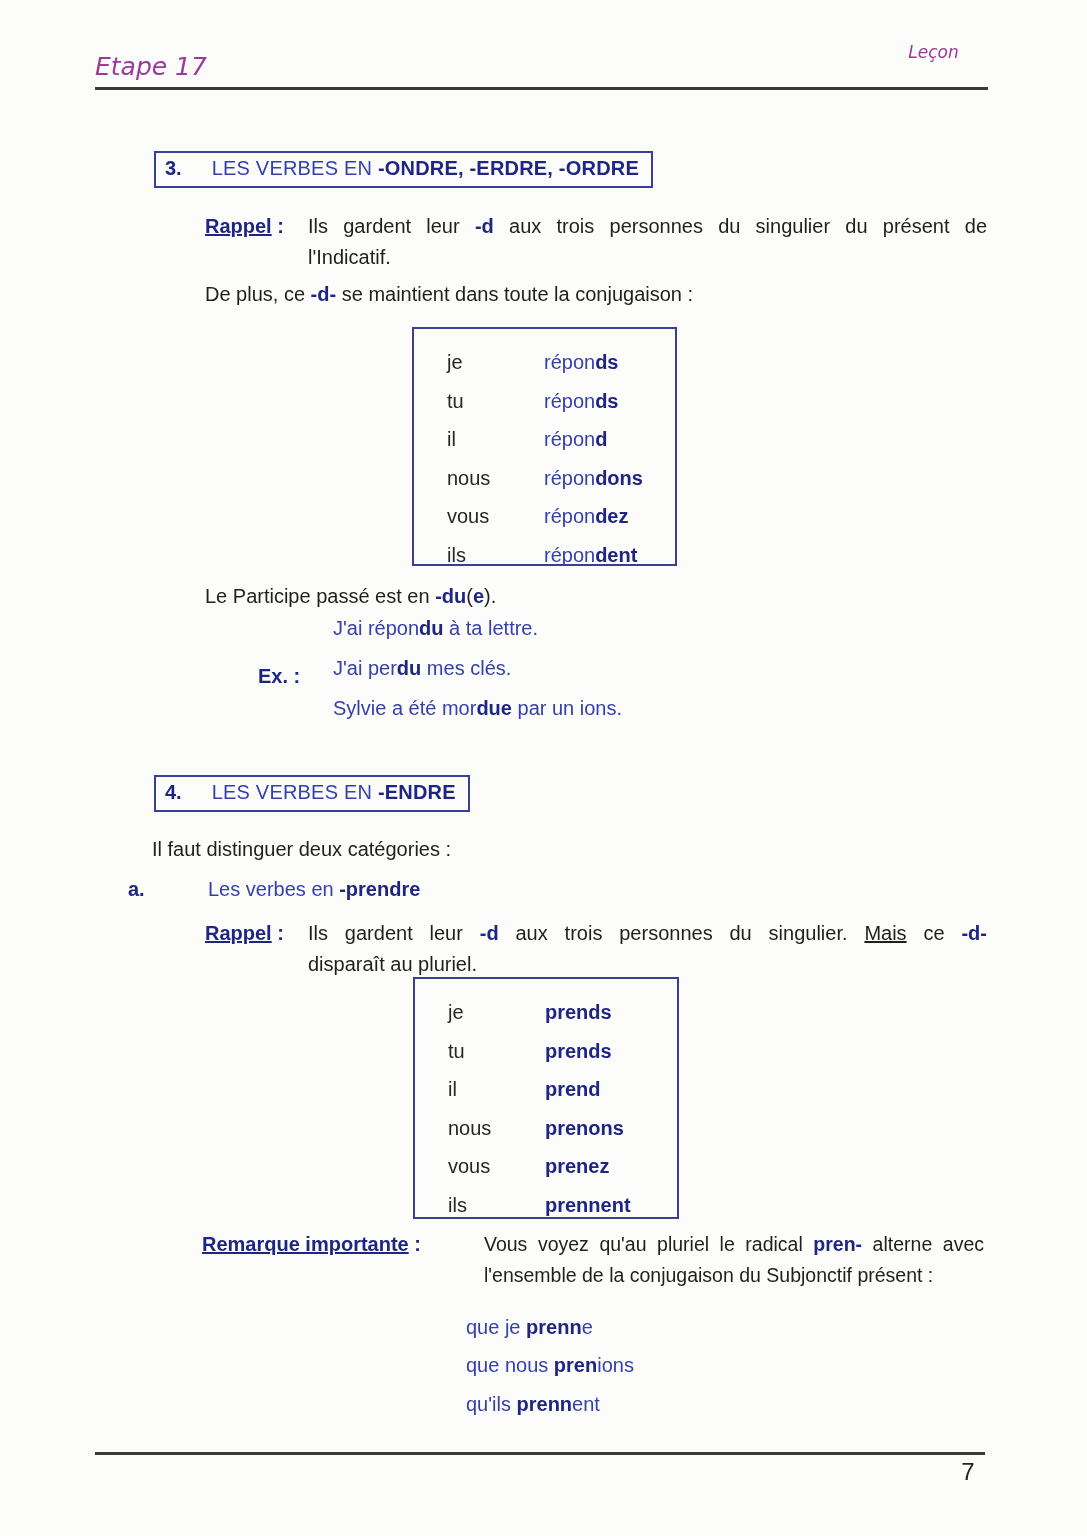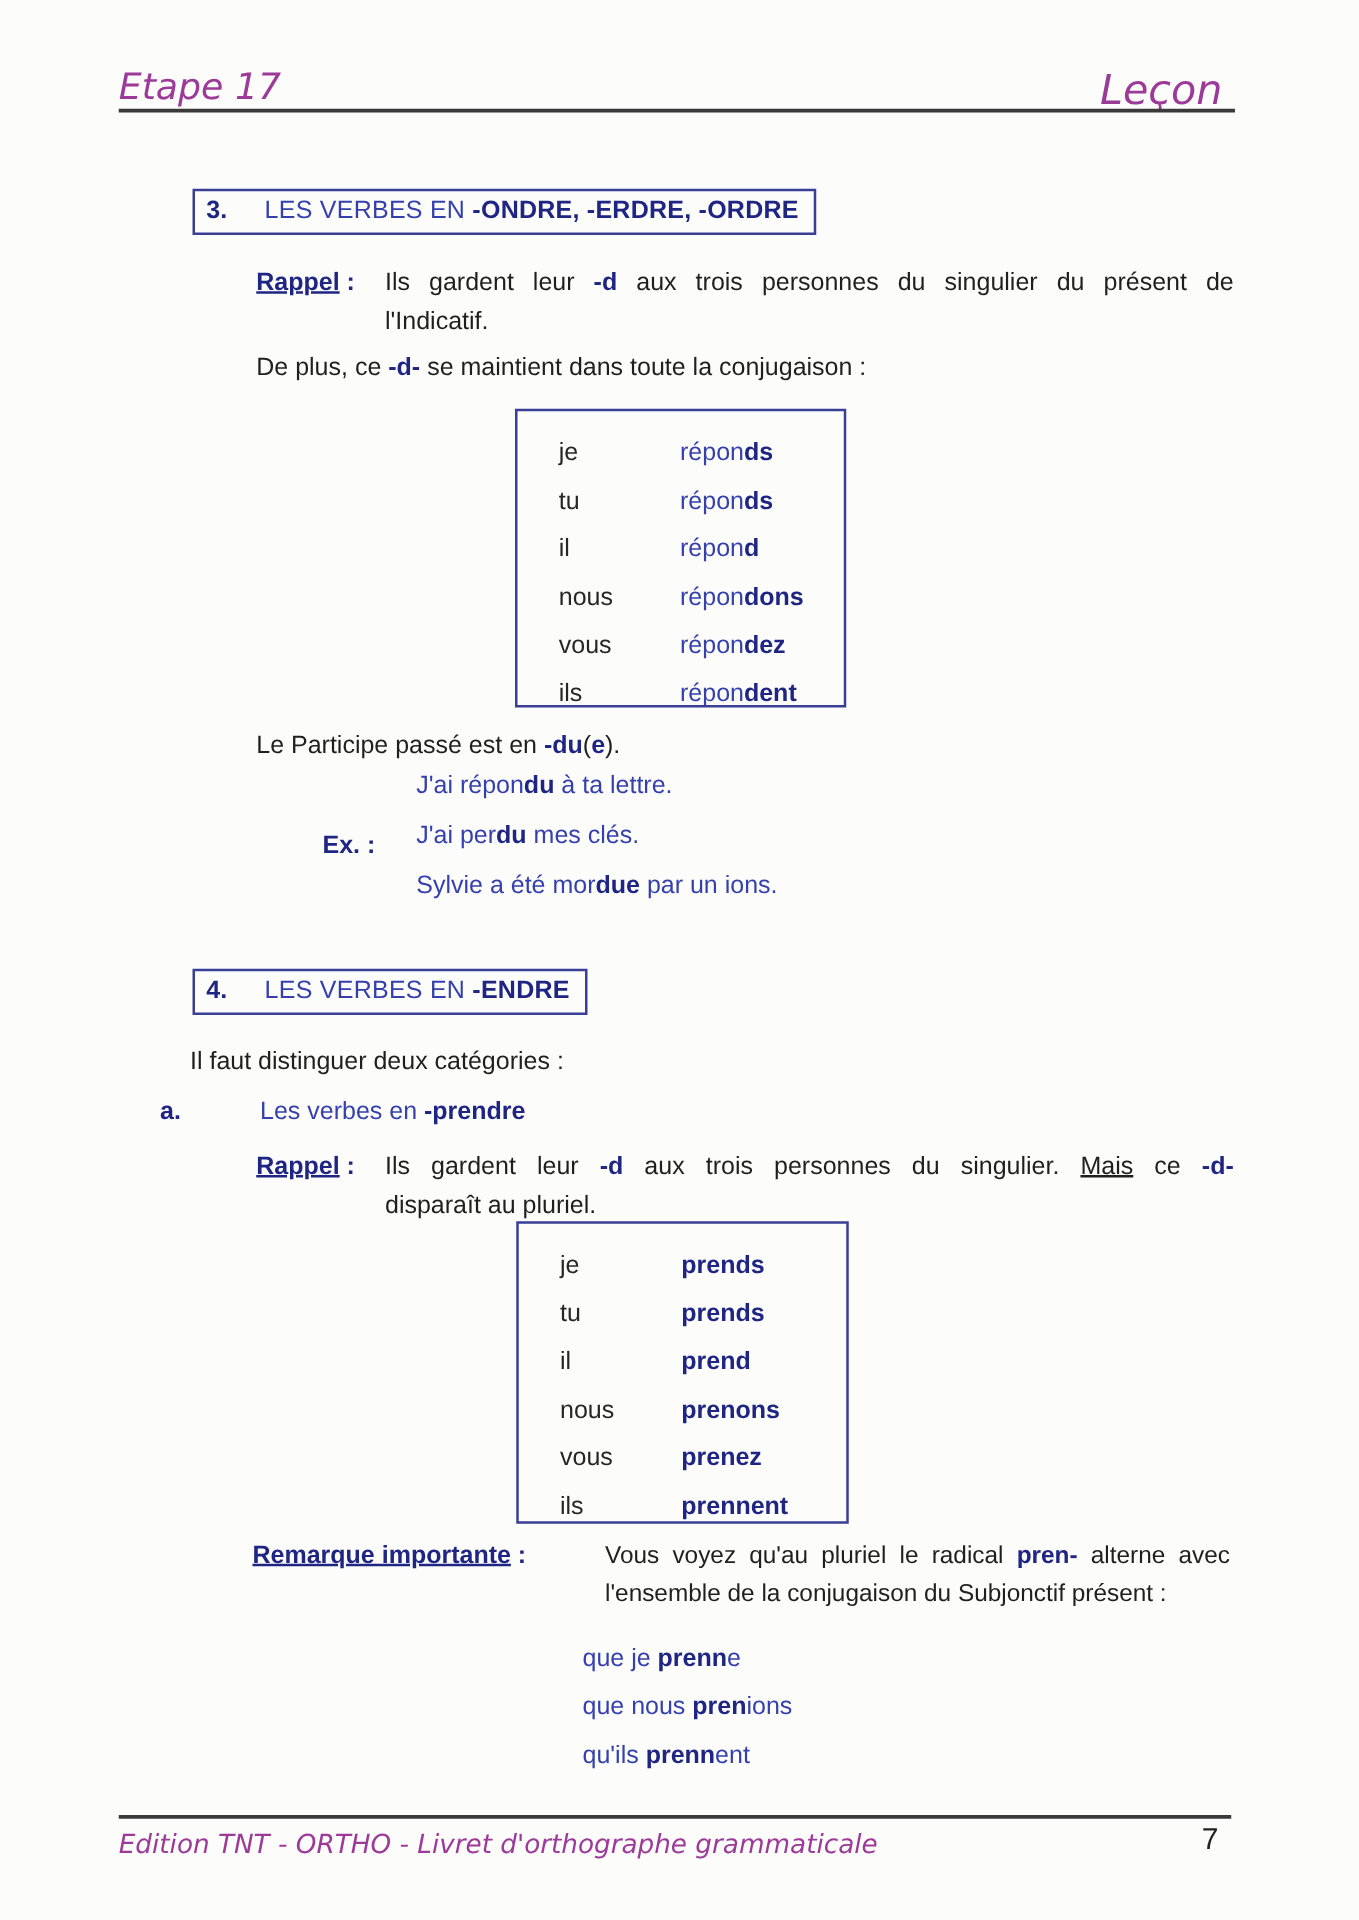--- a/index.html
+++ b/index.html
@@ -43,22 +43,22 @@
   .pronoun{flex:0 0 97px;color:#262626;}
   .verb{flex:1 1 auto;}
   .exline{line-height:21px;margin-bottom:19px;color:var(--blue);}
   .subline{color:var(--blue);}
 </style>
 </head>
 <body>
 
 <div class="page">
 
-  <div class="abs hand" style="left:95px;top:52px;font-size:29px;">Etape 17</div>
-  <div class="abs hand" style="left:880px;top:52px;width:107px;text-align:left;font-size:33px;">Leçon</div>
+  <div class="abs hand" style="left:95px;top:52px;font-size:25px;">Etape 17</div>
+  <div class="abs hand" style="left:880px;top:42px;width:107px;text-align:center;font-size:17px;">Leçon</div>
   <div class="abs hrule" style="left:95px;top:87px;width:893px;"></div>
 
   <div class="abs" style="left:154px;top:151px;">
     <div class="secbox">
       <span class="secnum">3.</span>
       <span class="sectitle"><span class="bl">LES VERBES EN </span><span class="b">-ONDRE, -ERDRE, -ORDRE</span></span>
     </div>
   </div>
 
   <div class="abs hrow" style="left:205px;top:211px;width:782px;">
@@ -160,16 +160,15 @@
         <div class="line"><span>Vous voyez qu'au pluriel le radical </span><span class="b">pren-</span><span> alterne avec</span></div>
         <div class="line"><span>l'ensemble de la conjugaison du Subjonctif présent :</span></div>
       </span>
   </div>
 
   <div class="abs subline" style="left:466px;top:1316px;"><span>que je </span><span class="b">prenn</span><span>e</span></div>
   <div class="abs subline" style="left:466px;top:1354px;"><span>que nous </span><span class="b">pren</span><span>ions</span></div>
   <div class="abs subline" style="left:466px;top:1393px;"><span>qu'ils </span><span class="b">prenn</span><span>ent</span></div>
 
   <div class="abs hrule" style="left:95px;top:1452px;width:890px;"></div>
-  <div class="abs hand" style="left:95px;top:1463px;font-size:21px;">Edition TNT - ORTHO - Livret d'orthographe grammaticale</div>
   <div class="abs" style="left:948px;top:1458px;width:40px;text-align:center;font-size:24px;color:#222;">7</div>
 
 </div>
 
 </body></html>

